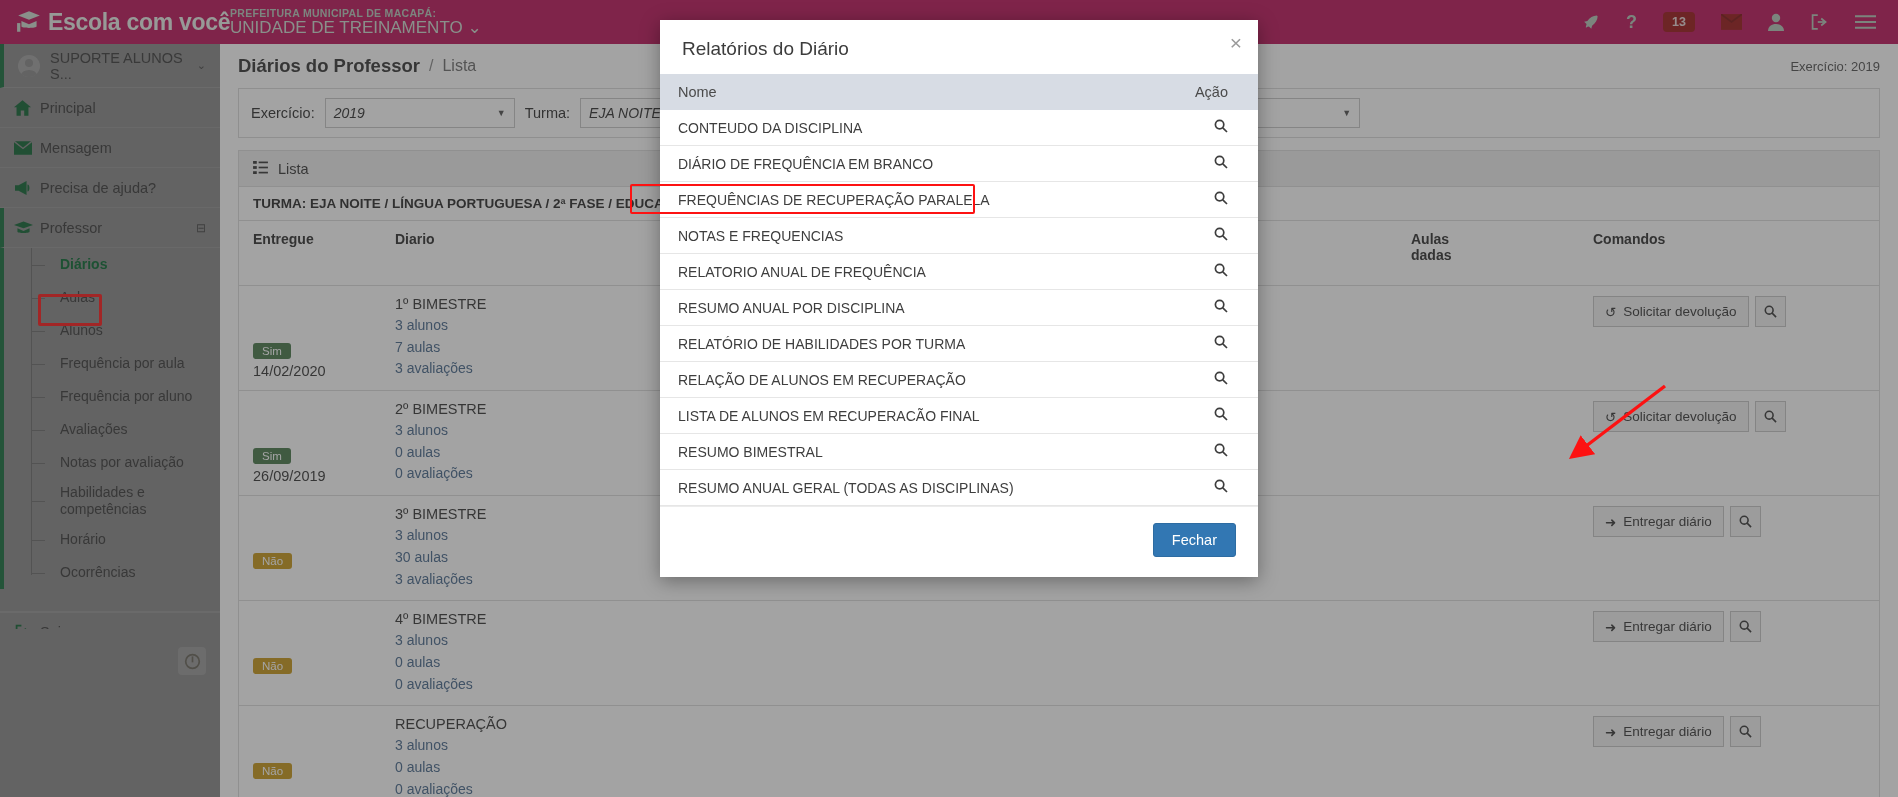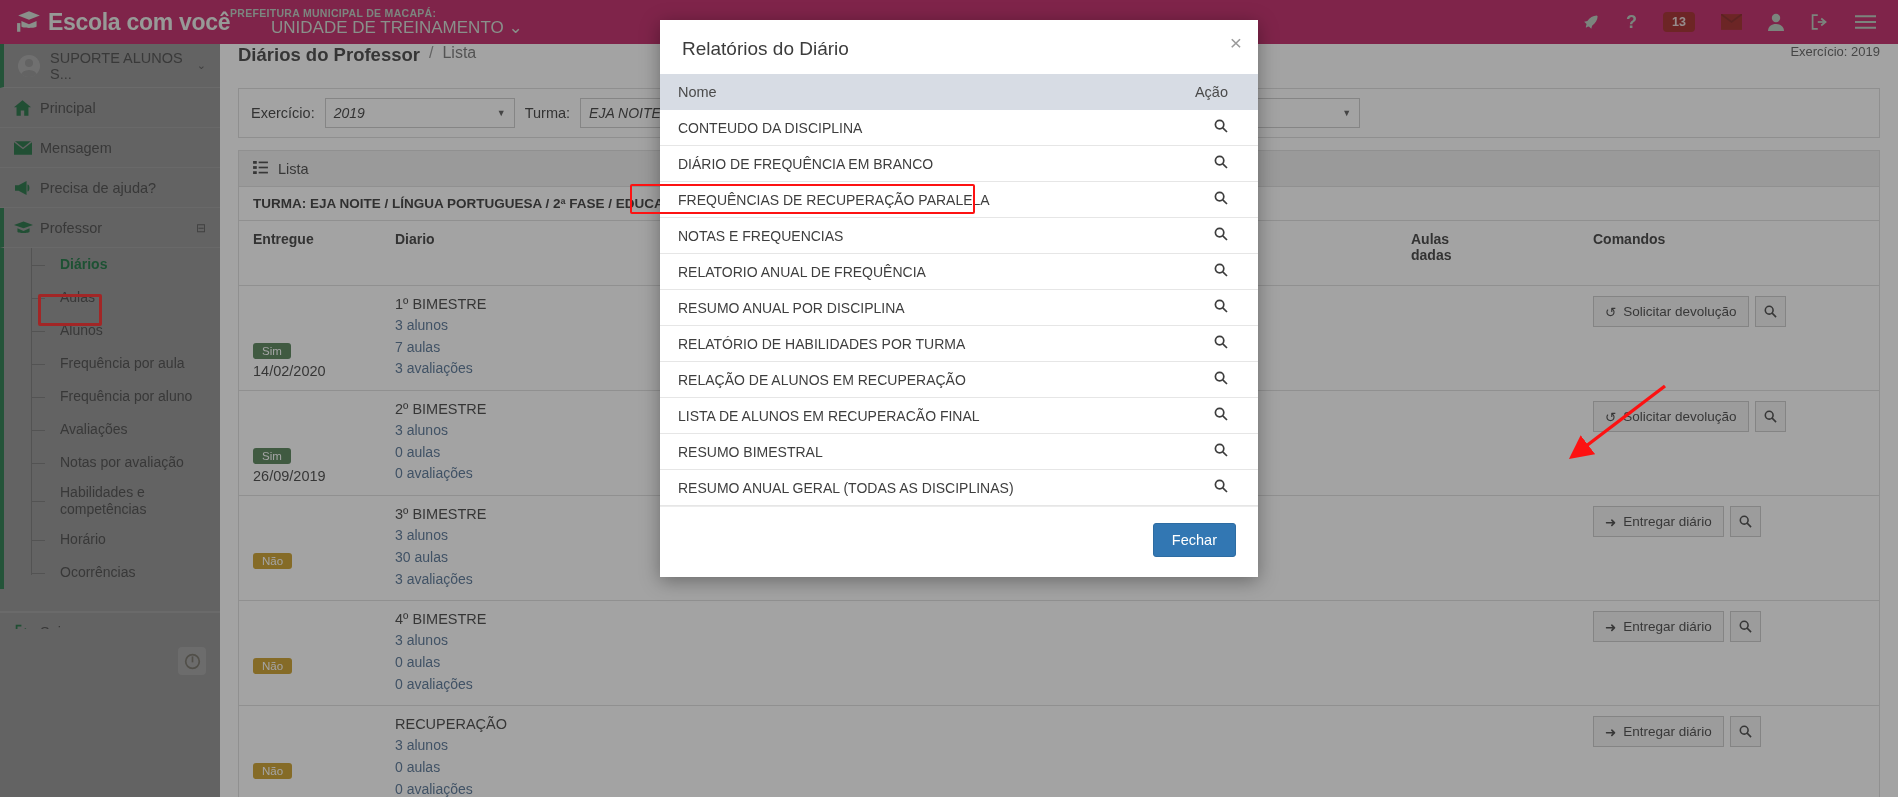--- a/index.html
+++ b/index.html
@@ -23,21 +23,21 @@
   .brand-logo { width: 26px; height: 26px; flex: 0 0 auto; }
   .brand-text {
     color: #e9efe9; font-size: 23px; font-weight: bold; letter-spacing: -0.3px;
     white-space: nowrap;
   }
   .unit-block { margin-left: 10px; line-height: 1.05; }
   .unit-sub {
     color: #b9c9bd; font-size: 10.5px; font-weight: bold; letter-spacing: .3px;
   }
   .unit-main {
-    color: #cfdcd2; font-size: 17px; font-weight: normal; white-space: nowrap; margin-left: 41px;
+    color: #cfdcd2; font-size: 17px; font-weight: normal; white-space: nowrap;
   }
   .topbar-right {
     margin-left: auto; display: flex; align-items: center; gap: 26px;
     padding-right: 22px; color: #cfe0d4;
   }
   .tb-icon { display: flex; align-items: center; justify-content: center; cursor: pointer; }
   .badge-13 {
     background: #9d1a1a; color: #e7d6d6; border-radius: 4px;
     font-size: 12.5px; font-weight: bold; padding: 3px 9px; min-width: 32px;
     text-align: center;
@@ -101,21 +101,21 @@
     padding-right: 14px;
   }
   .side-collapse-btn {
     width: 28px; height: 28px; border-radius: 4px; background: #9b9b9b;
     display:flex; align-items:center; justify-content:center; color:#5d5a50; cursor:pointer;
   }
 
   
   .main { position: absolute; top: 44px; left: 220px; width: 1678px; height: 753px; background: #fff; }
   .crumbbar {
-    height: 44px; display: flex; align-items: flex-start; padding: 0 18px; gap: 9px;
+    height: 44px; display: flex; align-items: center; padding: 0 18px; gap: 9px;
   }
   .crumb-title { font-size: 18.5px; font-weight: bold; color: #3a3a3a; }
   .crumb-sep { color: #8d8d8d; font-size: 16px; }
   .crumb-cur { color: #6f6f6f; font-size: 16px; }
   .exercicio-right { margin-left: auto; color: #555; font-size: 13px; }
 
   .filterbar {
     margin: 0 18px; border: 1px solid #dadada; background: #fff;
     height: 50px; display: flex; align-items: center; padding: 0 12px; gap: 10px;
   }

